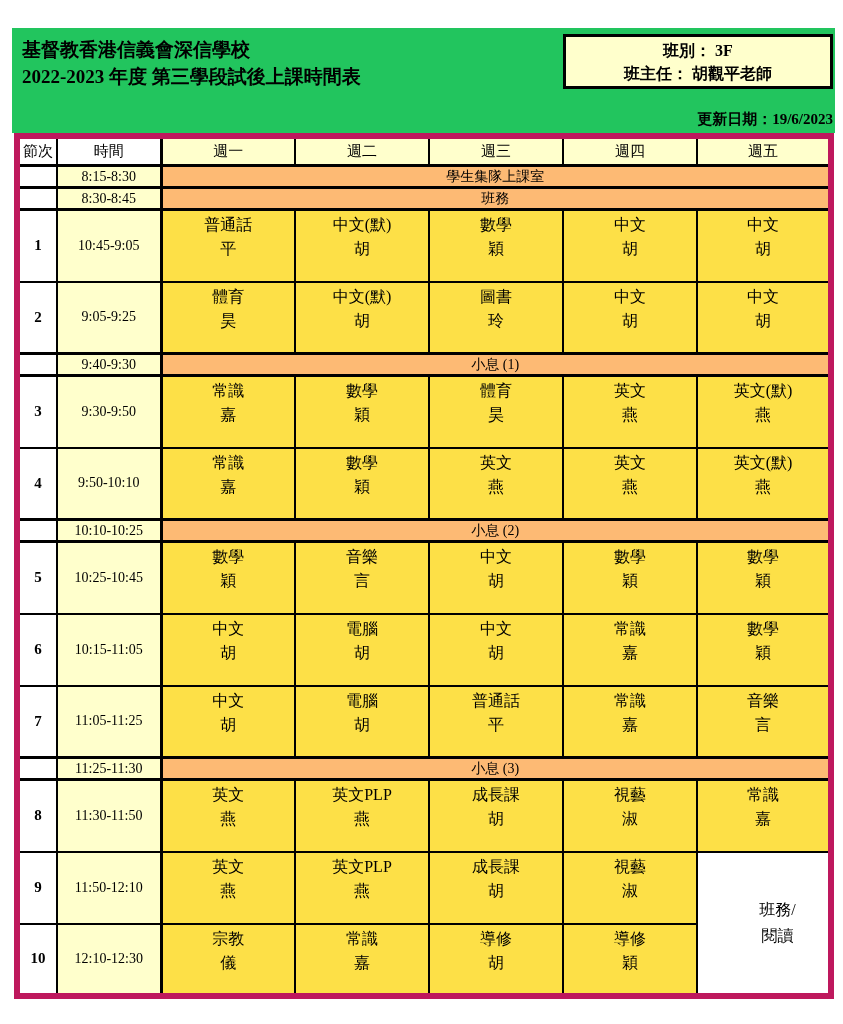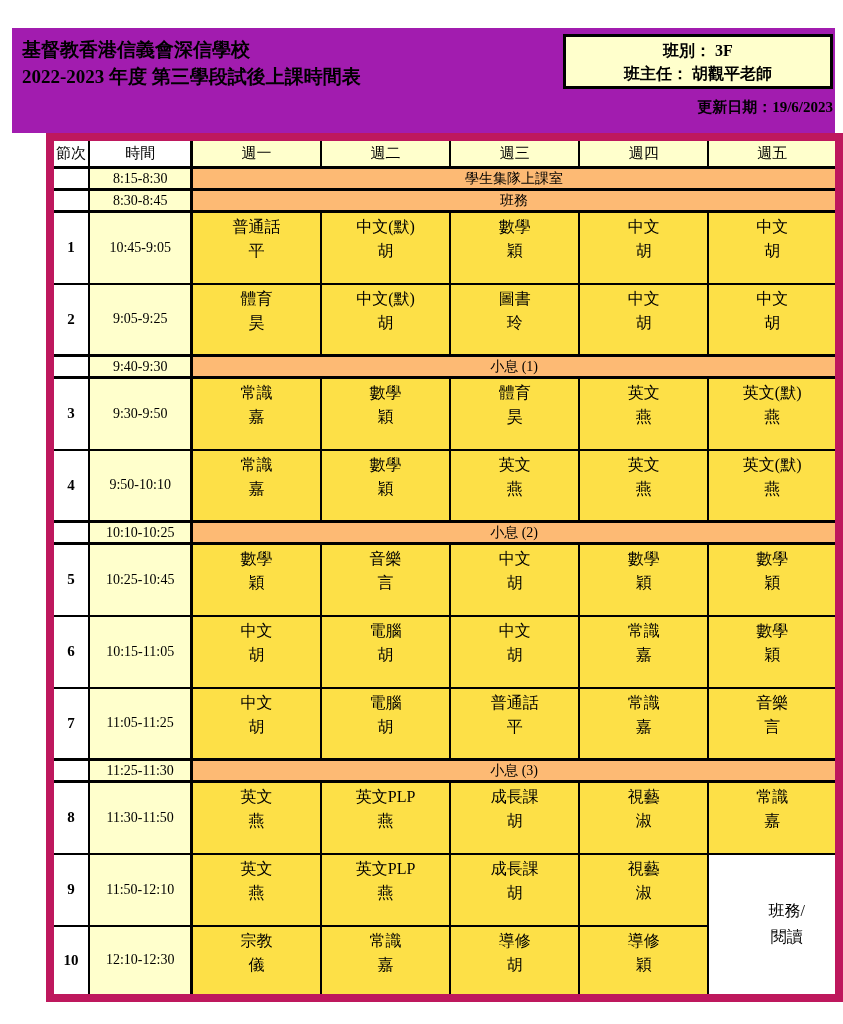--- a/index.html
+++ b/index.html
@@ -6,44 +6,43 @@
   body {
     width:843px; height:1024px;
     background:#ffffff;
     font-family:"Liberation Serif","DejaVu Serif",serif;
     position:relative;
     color:#000;
   }
   .header-band {
     position:absolute; left:12px; top:28px;
     width:823px; height:105px;
-    background:#a21caf;
+    background:#22c55e;
   }
   .titles { position:absolute; left:10px; top:8px; }
   .title-line { font-size:19px; font-weight:bold; line-height:27px; white-space:nowrap; }
   .class-box {
     position:absolute; left:551px; top:6px;
     width:264px; height:47px;
     border:3px solid #000;
     background:#FFFFCC;
     text-align:center;
     font-weight:bold; font-size:16px;
     padding-top:2px;
   }
   .class-box .box-line { line-height:23px; white-space:nowrap; }
   .updated {
-    position:absolute; right:2px; bottom:16px;
+    position:absolute; right:2px; bottom:4px;
     font-weight:bold; font-size:15px;
   }
   table.timetable {
     position:absolute; left:14px; top:133px;
     border-collapse:collapse;
     table-layout:fixed;
-    border:8px solid #be185d;
-    margin-left:32px;
+    border:6px solid #be185d;
   }
   .timetable th, .timetable td {
     border:2px solid #000;
     padding:0;
     overflow:hidden;
   }
   .timetable thead th {
     height:25px;
     background:#FFFFCC;
     font-weight:normal;

